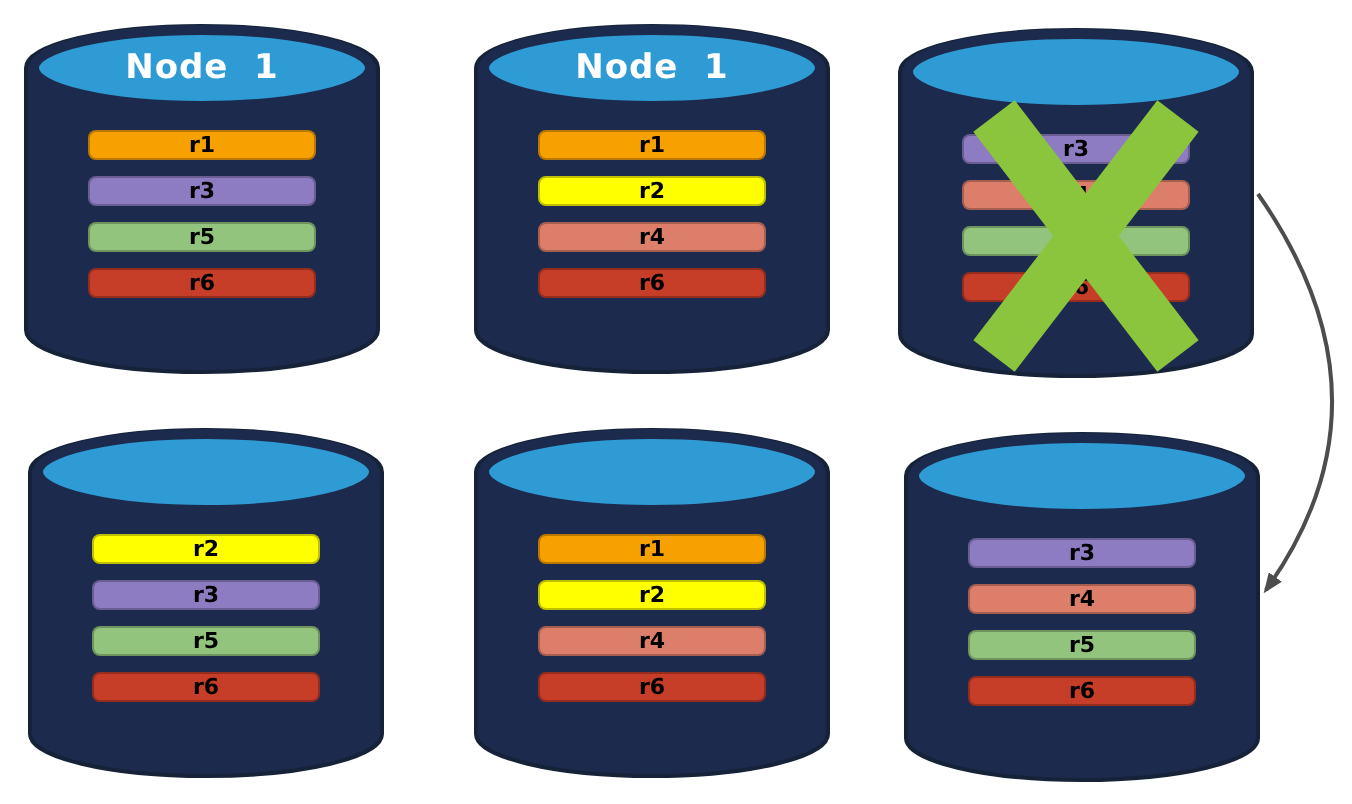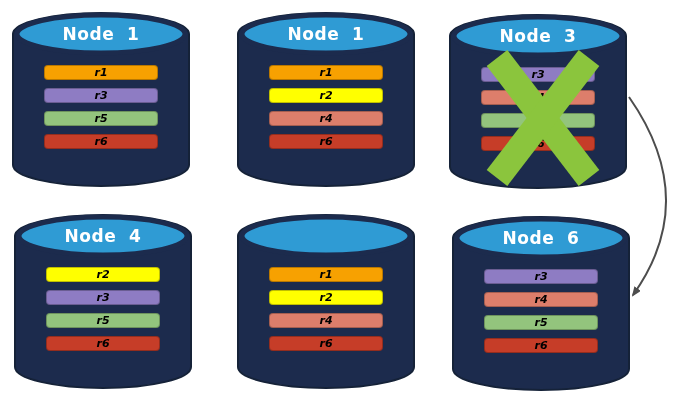--- a/index.html
+++ b/index.html
@@ -17,21 +17,21 @@
   .node-5{left:235px;top:210px;}
   .node-6{left:450px;top:212px;}
   .cyl{position:absolute;left:0;top:0;width:182px;height:180px;}
   .cyl-body{stroke-width:2;}
   .cyl-top{stroke-width:5;}
   .node-title{
     position:absolute;left:0;top:13px;width:100%;height:26px;
     text-align:center;color:#ffffff;font-weight:bold;font-size:17px;
     line-height:26px;letter-spacing:.5px;white-space:pre;
   }
-  .bars{position:absolute;left:34px;top:57px;width:114px;font-style:italic;}
+  .bars{position:absolute;left:34px;top:57px;width:114px;}
   .bar{
     box-sizing:border-box;height:15px;margin-bottom:8px;
     border-radius:4px;border:1px solid rgba(0,0,0,.25);
     text-align:center;font-size:11px;font-weight:bold;color:#000;
     line-height:13px;
   }
   .fail-x{position:absolute;left:40px;top:42px;width:112px;height:132px;overflow:visible;}
   .fail-x line{stroke-width:26;stroke-linecap:butt;}
   .failover-arrow{position:absolute;left:600px;top:80px;width:76px;height:240px;overflow:visible;}
   .failover-arrow path.curve{fill:none;stroke-width:2;}
@@ -67,39 +67,37 @@
       <div class="bar" style="background: rgb(221, 126, 107);">r4</div>
       <div class="bar" style="background: rgb(198, 61, 40);">r6</div>
     </div>
   </div>
 
   <div class="node node-3">
     <svg class="cyl" viewBox="0 0 182 180">
       <path class="cyl-body" d="M3,26 L3,157 A88,21 0 0 0 179,157 L179,26 A88,21 0 0 0 3,26 Z" fill="#1C2B4D" stroke="#152238"></path>
       <ellipse class="cyl-top" cx="91" cy="26" rx="84" ry="19" fill="#2F9BD4" stroke="#1C2B4D"></ellipse>
     </svg>
-    <div class="node-title">Node  3</div>
     <div class="bars">
       <div class="bar" style="background: rgb(142, 124, 195);">r3</div>
       <div class="bar" style="background: rgb(221, 126, 107);">r4</div>
       <div class="bar" style="background: rgb(147, 196, 125);">r5</div>
       <div class="bar" style="background: rgb(198, 61, 40);">r6</div>
     </div>
     <svg class="fail-x" viewBox="0 0 112 132">
       <line x1="10" y1="6" x2="102" y2="126" stroke="#8BC53D"></line>
       <line x1="102" y1="6" x2="10" y2="126" stroke="#8BC53D"></line>
     </svg>
   </div>
 
   <div class="node node-4">
     <svg class="cyl" viewBox="0 0 182 180">
       <path class="cyl-body" d="M3,26 L3,157 A88,21 0 0 0 179,157 L179,26 A88,21 0 0 0 3,26 Z" fill="#1C2B4D" stroke="#152238"></path>
       <ellipse class="cyl-top" cx="91" cy="26" rx="84" ry="19" fill="#2F9BD4" stroke="#1C2B4D"></ellipse>
     </svg>
-    <div class="node-title">Node  4</div>
     <div class="bars">
       <div class="bar" style="background: rgb(255, 255, 0);">r2</div>
       <div class="bar" style="background: rgb(142, 124, 195);">r3</div>
       <div class="bar" style="background: rgb(147, 196, 125);">r5</div>
       <div class="bar" style="background: rgb(198, 61, 40);">r6</div>
     </div>
   </div>
 
   <div class="node node-5">
     <svg class="cyl" viewBox="0 0 182 180">
@@ -112,21 +110,20 @@
       <div class="bar" style="background: rgb(221, 126, 107);">r4</div>
       <div class="bar" style="background: rgb(198, 61, 40);">r6</div>
     </div>
   </div>
 
   <div class="node node-6">
     <svg class="cyl" viewBox="0 0 182 180">
       <path class="cyl-body" d="M3,26 L3,157 A88,21 0 0 0 179,157 L179,26 A88,21 0 0 0 3,26 Z" fill="#1C2B4D" stroke="#152238"></path>
       <ellipse class="cyl-top" cx="91" cy="26" rx="84" ry="19" fill="#2F9BD4" stroke="#1C2B4D"></ellipse>
     </svg>
-    <div class="node-title">Node  6</div>
     <div class="bars">
       <div class="bar" style="background: rgb(142, 124, 195);">r3</div>
       <div class="bar" style="background: rgb(221, 126, 107);">r4</div>
       <div class="bar" style="background: rgb(147, 196, 125);">r5</div>
       <div class="bar" style="background: rgb(198, 61, 40);">r6</div>
     </div>
   </div>
 
   <svg class="failover-arrow" viewBox="0 0 76 240">
     <defs>

